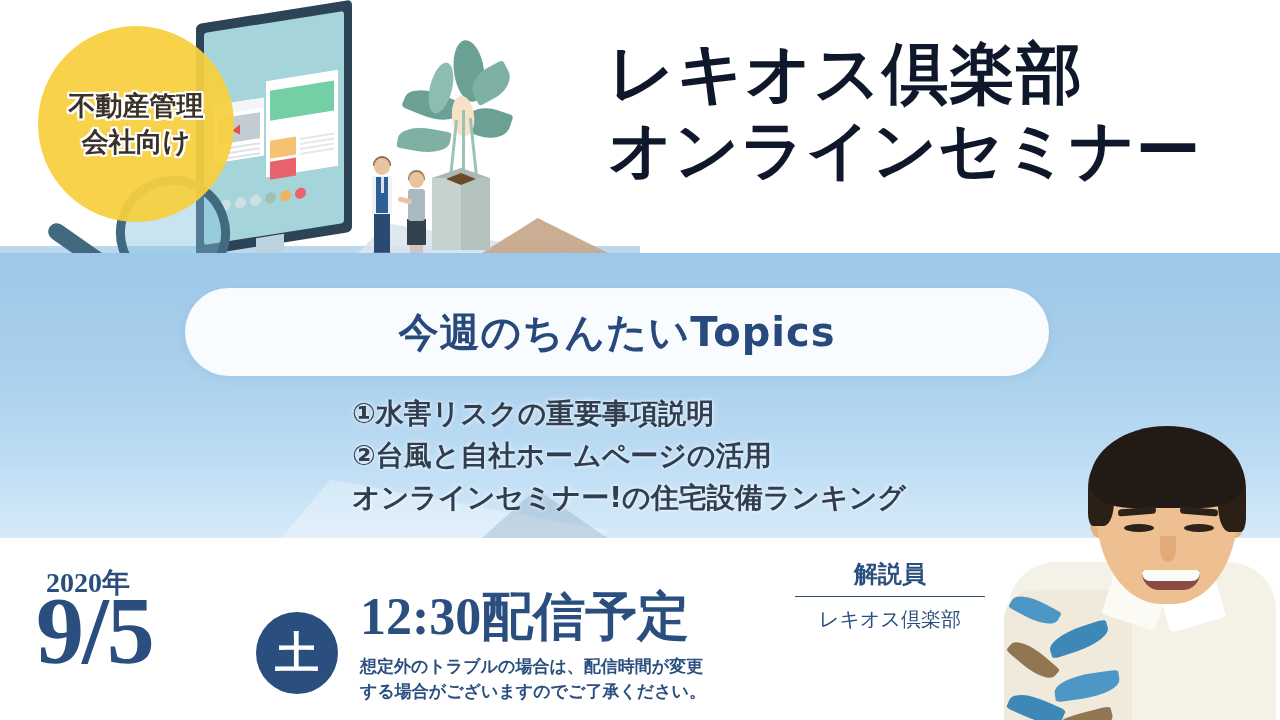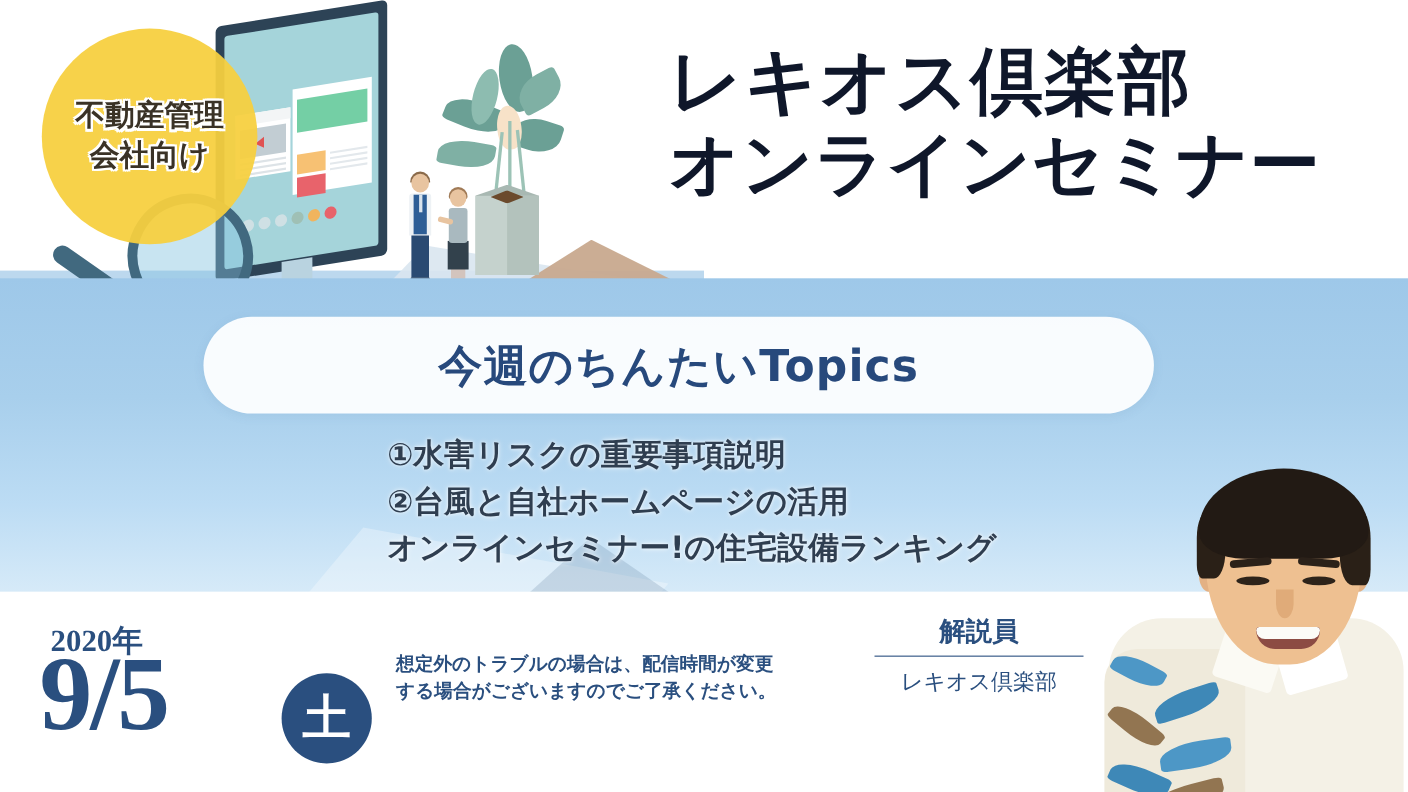--- a/index.html
+++ b/index.html
@@ -522,20 +522,21 @@
 
     <div class="date-cluster">
       <div class="year-label nosel">2020年</div>
       <div class="date-main nosel">9/5</div>
       <div class="day-circle">
         <span class="nosel">土</span>
       </div>
     </div>
 
     <div class="time-block">
+      <div class="time-text nosel">12:30配信予定</div>
       <div class="note-text nosel">想定外のトラブルの場合は、配信時間が変更</div>
       <div class="note-text nosel" style="margin-top:0;">する場合がございますのでご了承ください。</div>
     </div>
 
     <div class="speaker-block">
       <div class="speaker-role nosel">解説員</div>
       <div class="speaker-rule"></div>
       <div class="speaker-company nosel">レキオス倶楽部</div>
     </div>
   </div>

